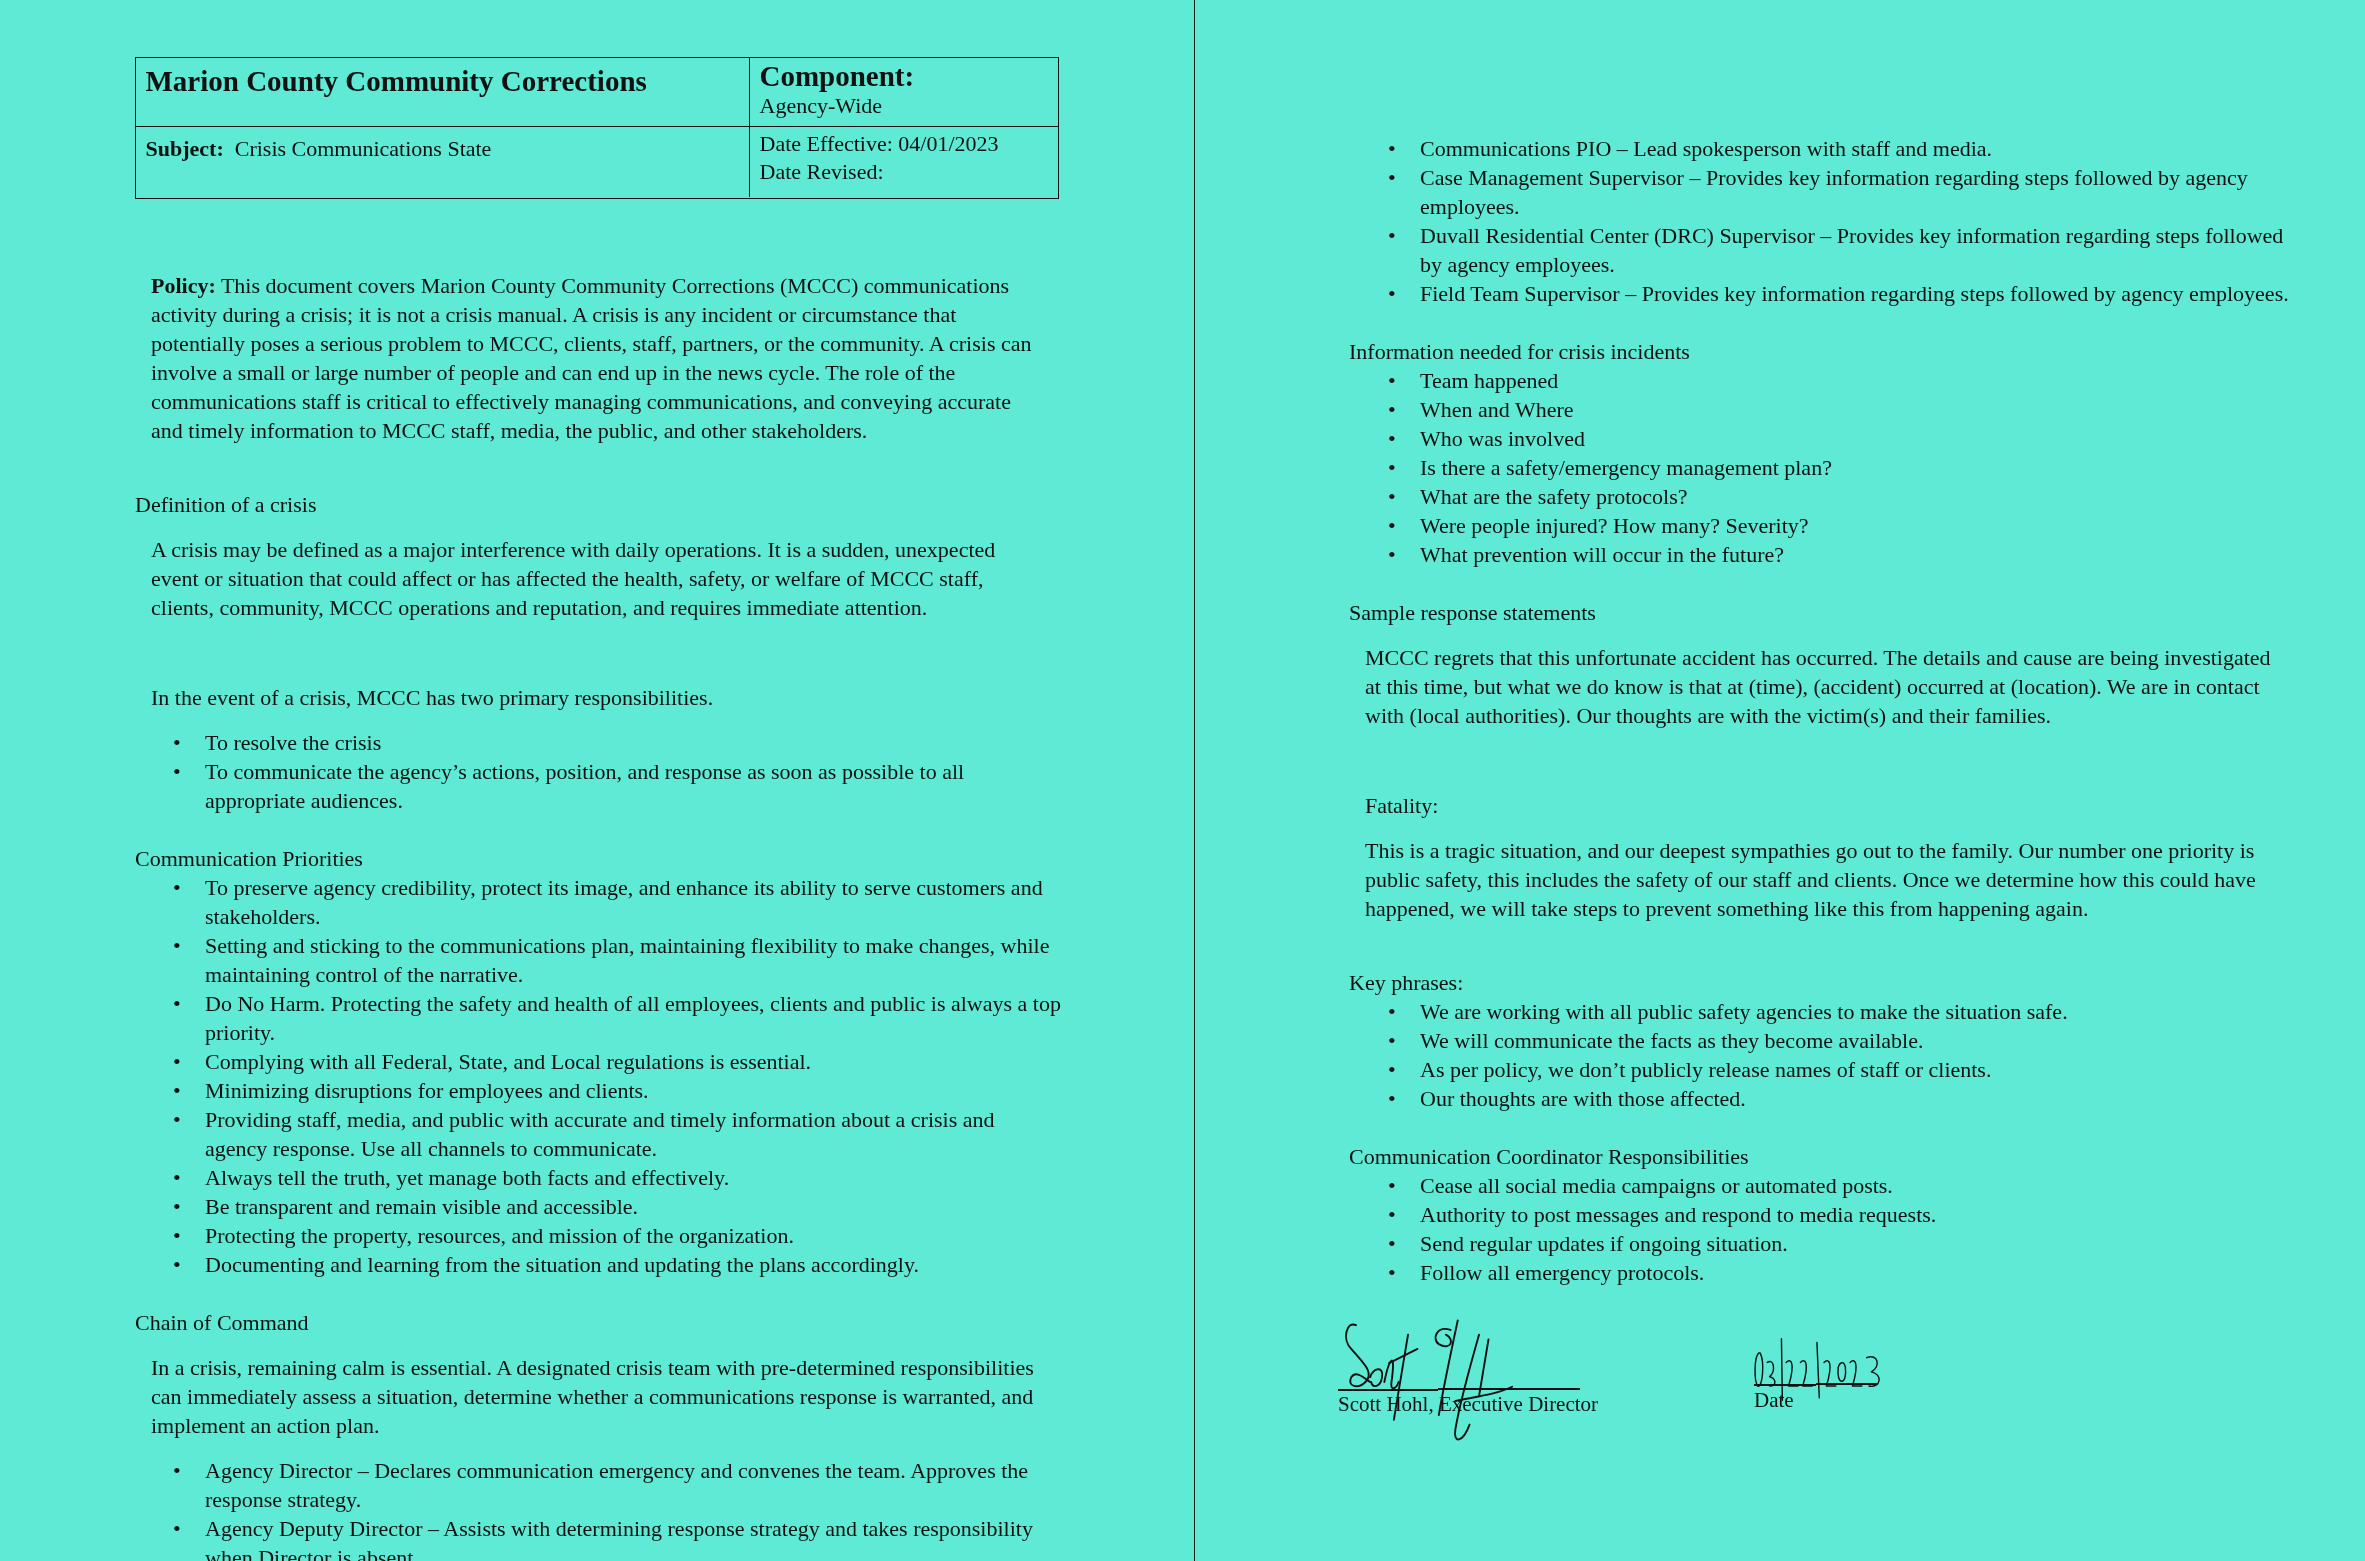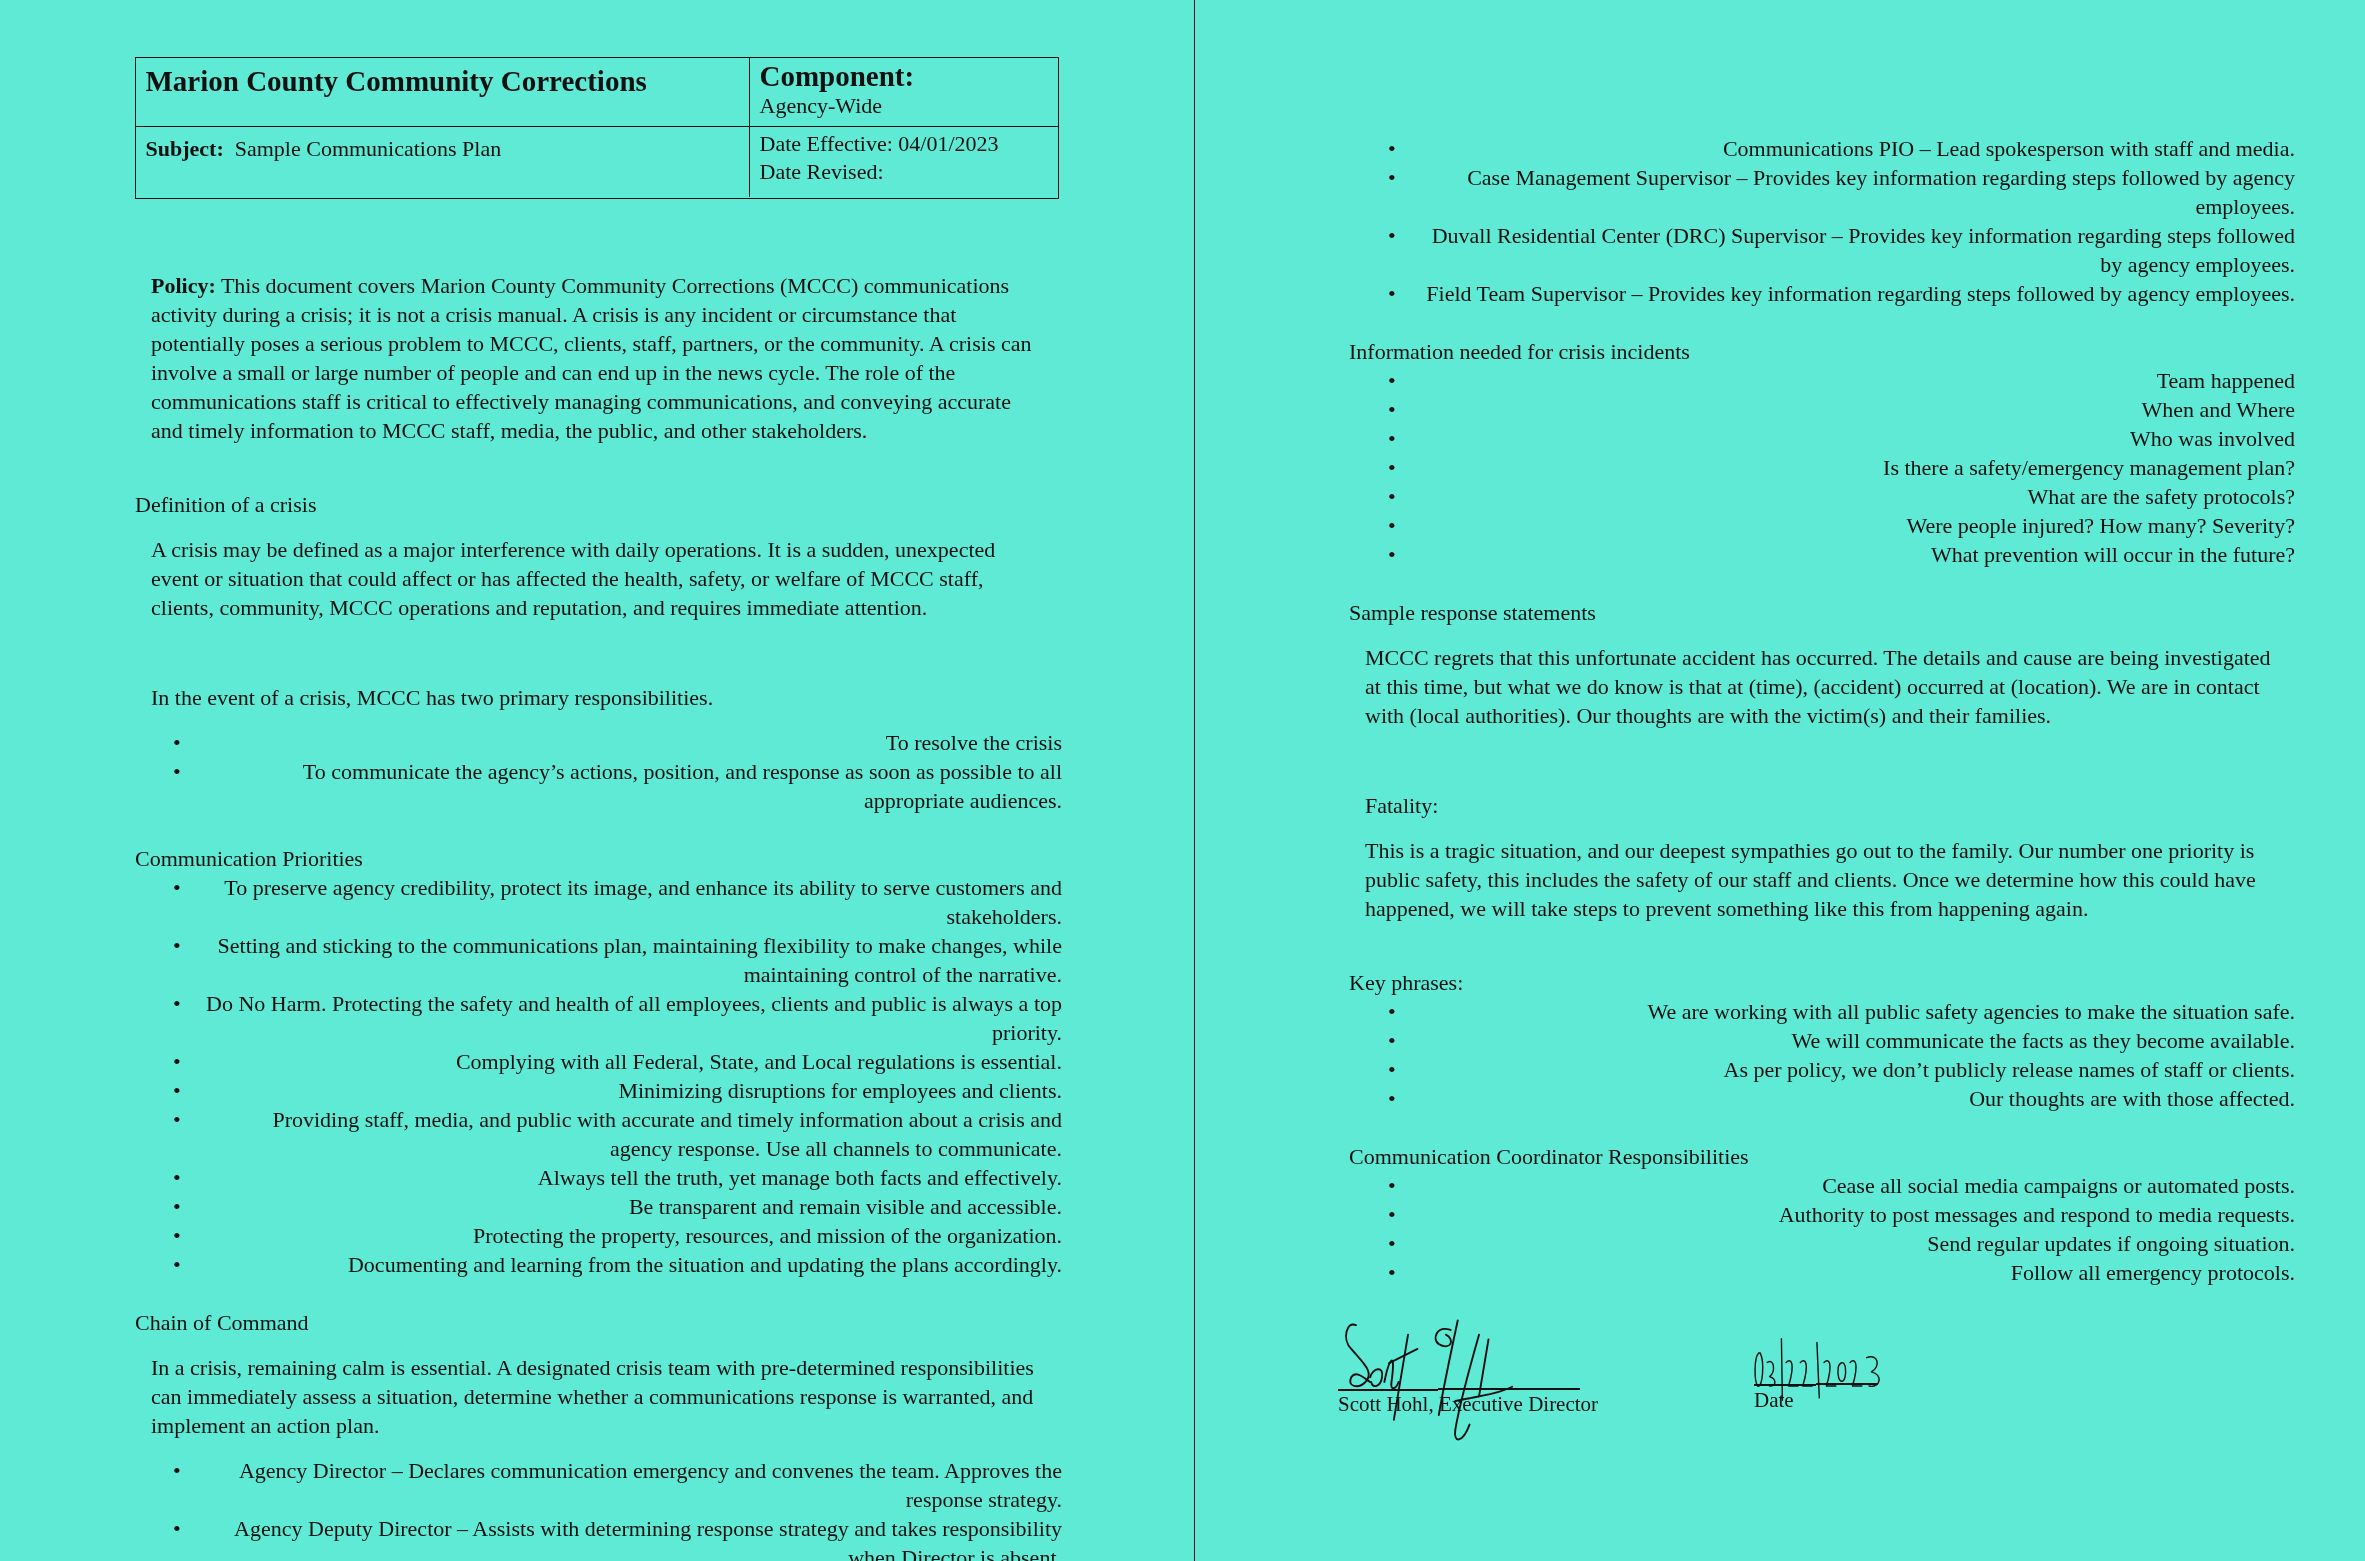--- a/index.html
+++ b/index.html
@@ -60,21 +60,20 @@
       position: absolute;
       font-size: 22px;
       line-height: 29px;
     }
     .text-block p { margin: 16px; }
     .text-block .heading { margin: 0; }
     ul.bullets {
       margin: 0;
       padding: 0;
       list-style: none;
-      text-align: right;
     }
     ul.bullets li {
       position: relative;
       padding-left: 70px;
     }
     ul.bullets li::before {
       content: "\2022";
       position: absolute;
       left: 38px;
       top: 0;
@@ -113,21 +112,21 @@
       </div>
       <div class="hb-cell right">
         <div class="component-label">Component:</div>
         <div class="component-value">Agency-Wide</div>
       </div>
     </div>
     <div class="hb-row bottom">
       <div class="hb-cell left">
         <div class="subject-line">
           <b>Subject:</b>&nbsp;
-          <span>Sample Communications Plan</span>
+          <span>Crisis Communications State</span>
         </div>
       </div>
       <div class="hb-cell right">
         <div class="date-line">Date Effective: 04/01/2023</div>
         <div class="date-line">Date Revised:</div>
       </div>
     </div>
   </div>
 
   <div class="text-block" style="left:135px; top:255px; width:927px;">

